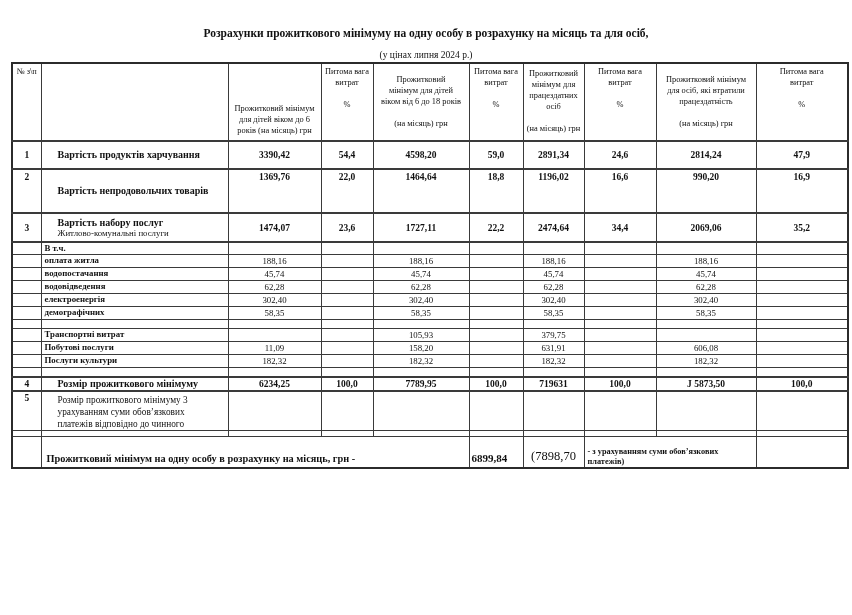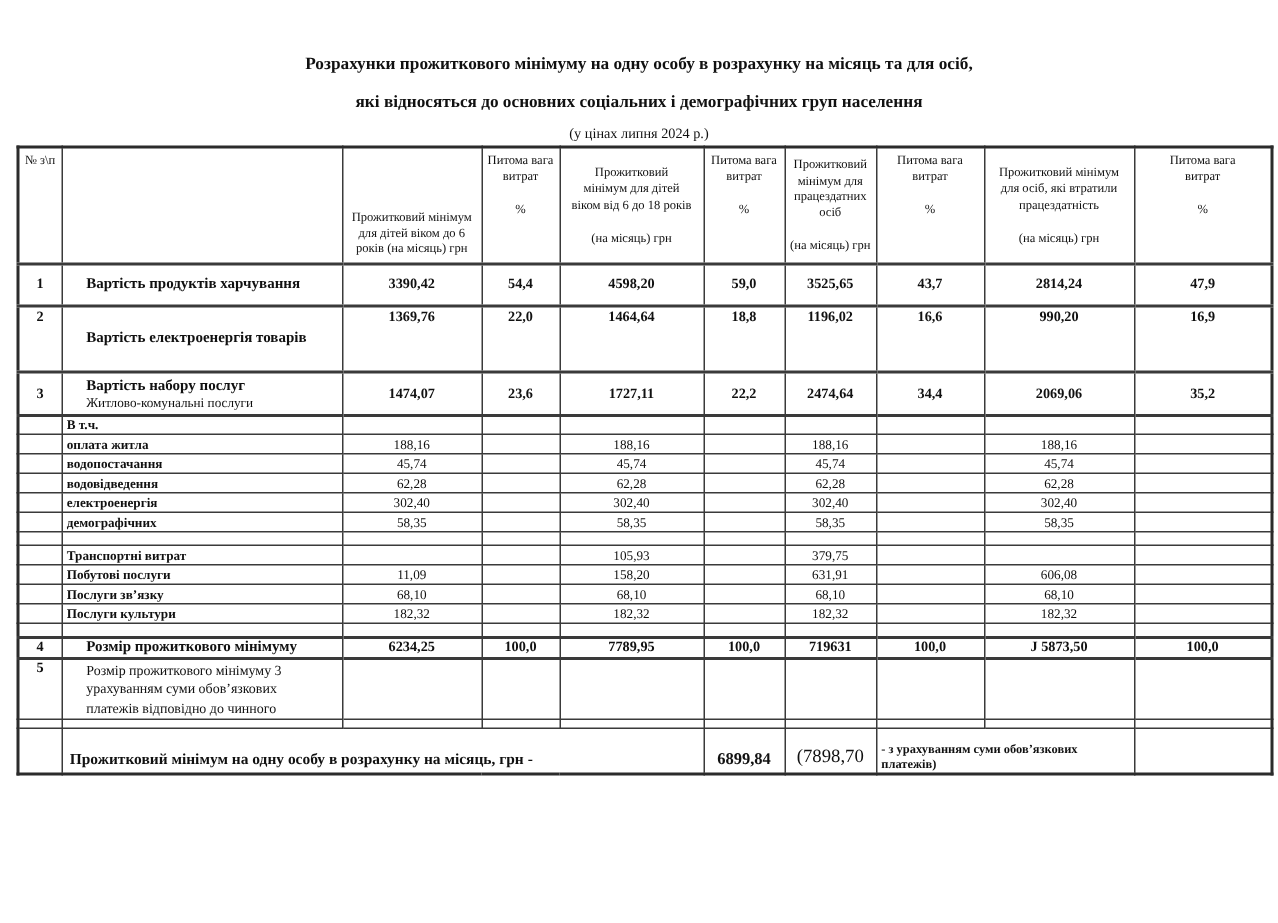--- a/index.html
+++ b/index.html
@@ -1,21 +1,21 @@
 <!DOCTYPE html>
 <html><head>
 <meta charset="utf-8">
 <style>
   html,body{margin:0;padding:0;}
   body{
     width:852px;height:615px;background:#ffffff;color:#111111;
     font-family:"Liberation Serif", serif;overflow:hidden;
   }
   .titles{text-align:center;padding-top:26px;}
-  .title-line{font-weight:bold;font-size:11.5px;line-height:1.32;margin-top:10px;}
+  .title-line{font-weight:bold;font-size:11.5px;line-height:1.32;}
   .date-note{font-size:9.5px;margin-top:9px;}
   table{
     border-collapse:collapse;table-layout:fixed;
     margin-left:11px;margin-top:2px;width:836px;
     border:2px solid #2b2b2b;
   }
   td,th{
     border:1px solid #3a3a3a;padding:0 2px;overflow:hidden;
     font-weight:normal;
   }
@@ -41,33 +41,32 @@
   .r-row5a td{vertical-align:top;}
   .r-row5a .c-num{padding-top:1px;}
   .r-row5a .c-name{
     font-weight:normal;font-size:9.3px;white-space:pre-line;line-height:1.3;
     border-bottom:none;padding-top:2px;
   }
   .r-row5b .c-name{border-top:none;font-weight:normal;font-size:9.3px;}
   .r-row5b .c-val{font-weight:normal;font-size:9.3px;}
   .r-total td{vertical-align:bottom;}
   .c-total-name{font-weight:bold;font-size:10.3px;padding-left:5px;padding-bottom:3px;}
-  .c-total-val1{font-weight:bold;font-size:11px;text-align:center;padding-bottom:3px;}
+  .c-total-val1{font-weight:bold;font-size:11px;text-align:left;padding-bottom:3px;}
   .c-total-val2{font-weight:normal;font-size:12.5px;text-align:center;padding-bottom:3px;}
   .c-total-note{
     font-weight:bold;font-size:8.3px;white-space:pre-line;vertical-align:middle;
     line-height:1.2;padding-left:3px;
   }
 </style>
 </head>
 <body>
 
 <div class="titles">
   <div class="title-line">Розрахунки прожиткового мінімуму на одну особу в розрахунку на місяць та для осіб,</div>
-  <div class="title-line">які відносяться до основних соціальних і демографічних груп населення</div>
   <div class="date-note">(у цінах липня 2024 р.)</div>
 </div>
 
 <table>
   <colgroup id="table-cols">
       <col style="width: 29px;">
       <col style="width: 187px;">
       <col style="width: 93px;">
       <col style="width: 52px;">
       <col style="width: 96px;">
@@ -119,28 +118,28 @@
       </tr>
   </thead>
   <tbody id="table-body">
       <tr class="r-item" style="height: 28px;">
         <td class="c-num">1</td>
         <td class="c-name"><span>Вартість продуктів харчування</span></td>
         <td class="c-val">3390,42</td>
         <td class="c-val">54,4</td>
         <td class="c-val">4598,20</td>
         <td class="c-val">59,0</td>
-        <td class="c-val">3525,65</td>
-        <td class="c-val">43,7</td>
+        <td class="c-val">2891,34</td>
+        <td class="c-val">24,6</td>
         <td class="c-val">2814,24</td>
         <td class="c-val">47,9</td>
       </tr>
       <tr class="r-item2" style="height: 44px;">
         <td class="c-num">2</td>
-        <td class="c-name"><span>Вартість електроенергія товарів</span></td>
+        <td class="c-name"><span>Вартість непродовольчих товарів</span></td>
         <td class="c-val">1369,76</td>
         <td class="c-val">22,0</td>
         <td class="c-val">1464,64</td>
         <td class="c-val">18,8</td>
         <td class="c-val">1196,02</td>
         <td class="c-val">16,6</td>
         <td class="c-val">990,20</td>
         <td class="c-val">16,9</td>
       </tr>
       <tr class="r-item" style="height: 29px;">
@@ -258,32 +257,20 @@
         <td class="c-val"></td>
         <td class="c-val">158,20</td>
         <td class="c-val"></td>
         <td class="c-val">631,91</td>
         <td class="c-val"></td>
         <td class="c-val">606,08</td>
         <td class="c-val"></td>
       </tr>
       <tr class="r-sub" style="height: 13px;">
         <td class="c-num"></td>
-        <td class="c-name"><span>Послуги зв’язку</span></td>
-        <td class="c-val">68,10</td>
-        <td class="c-val"></td>
-        <td class="c-val">68,10</td>
-        <td class="c-val"></td>
-        <td class="c-val">68,10</td>
-        <td class="c-val"></td>
-        <td class="c-val">68,10</td>
-        <td class="c-val"></td>
-      </tr>
-      <tr class="r-sub" style="height: 13px;">
-        <td class="c-num"></td>
         <td class="c-name"><span>Послуги культури</span></td>
         <td class="c-val">182,32</td>
         <td class="c-val"></td>
         <td class="c-val">182,32</td>
         <td class="c-val"></td>
         <td class="c-val">182,32</td>
         <td class="c-val"></td>
         <td class="c-val">182,32</td>
         <td class="c-val"></td>
       </tr>

